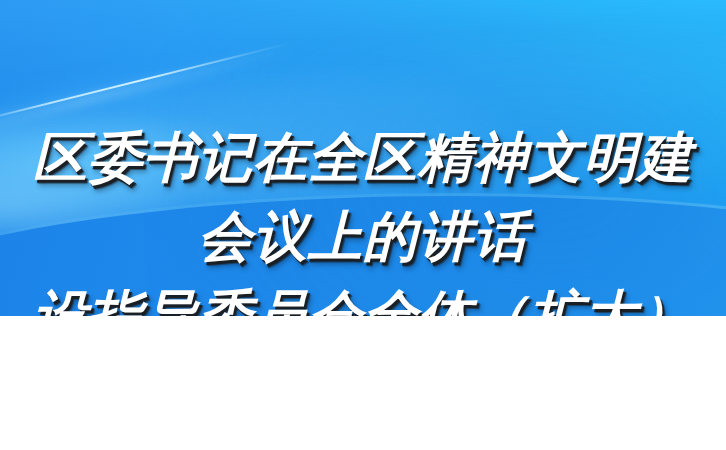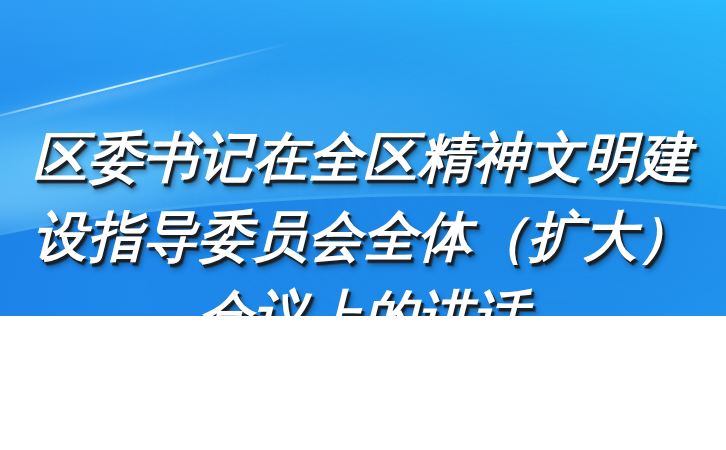--- a/index.html
+++ b/index.html
@@ -238,17 +238,17 @@
     <div class="streak"></div>
     <div class="wave-second"></div>
     <div class="wave-main-edge"></div>
     <div class="wave-main"></div>
     <div class="bottom-shade"></div>
     <div class="top-veil"></div>
   </div>
 
   <div class="title-block">
     <span class="title-line line1">区委书记在全区精神文明建</span>
+    <span class="title-line line3">会议上的讲话</span>
     <span class="title-line line2">设指导委员会全体（扩大）</span>
-    <span class="title-line line3">会议上的讲话</span>
   </div>
 
 </div>
 
 </body></html>

